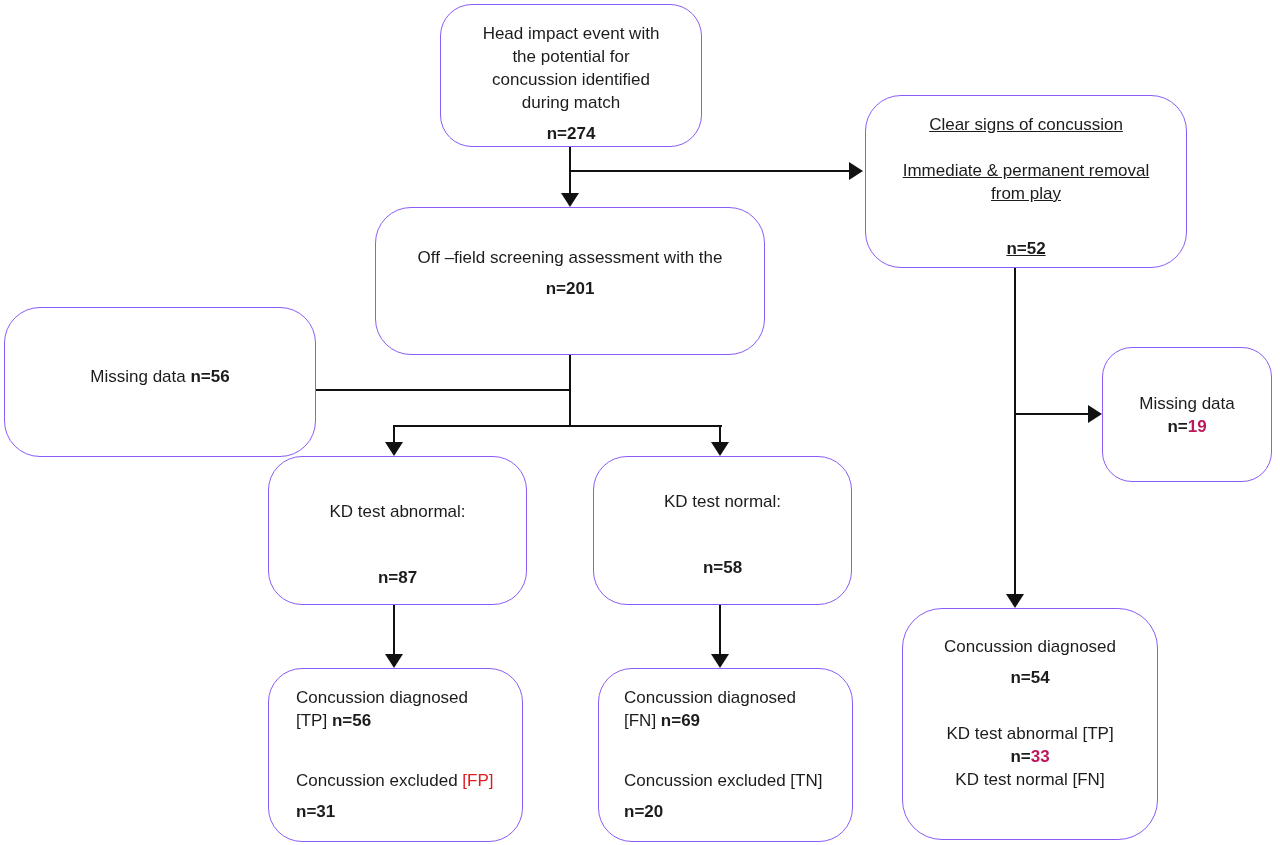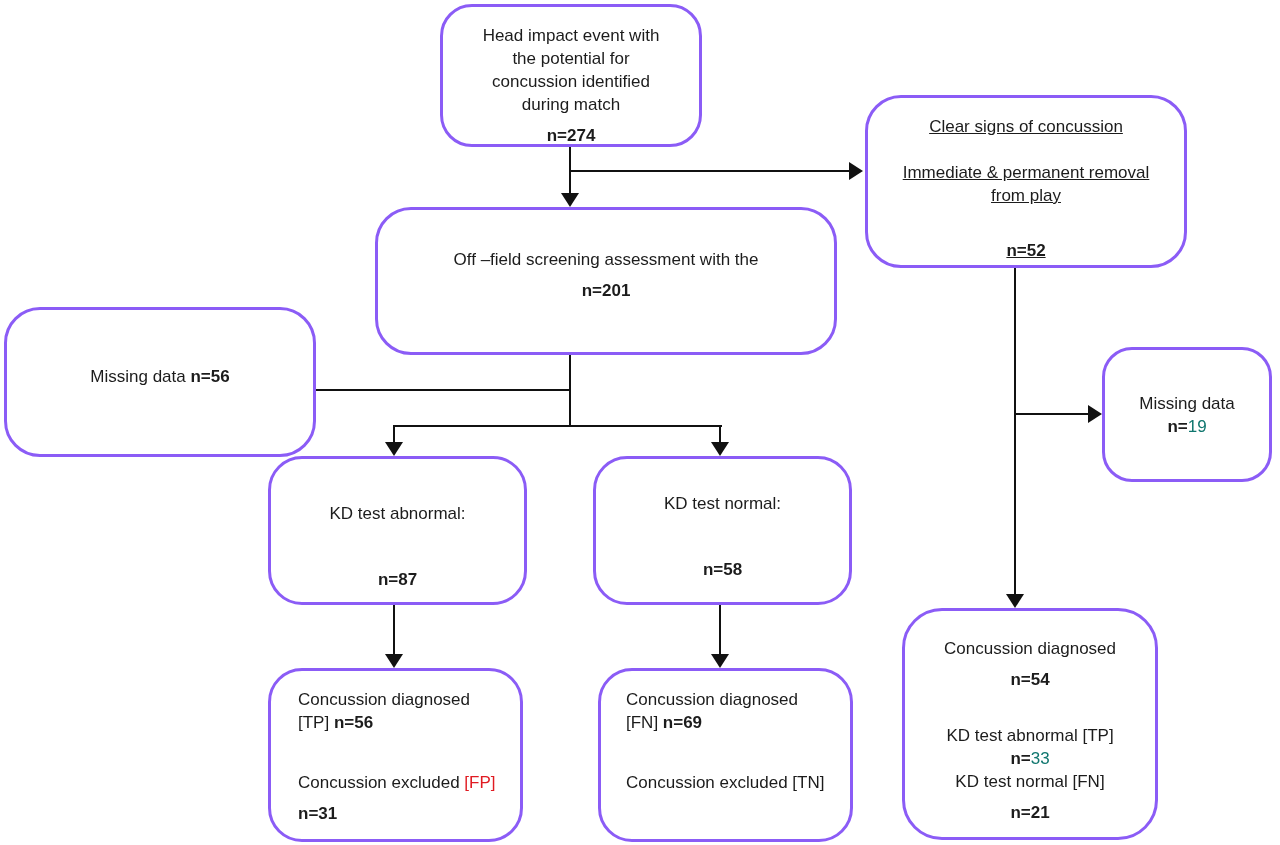--- a/index.html
+++ b/index.html
@@ -1,26 +1,26 @@
 <!DOCTYPE html>
 <html><head>
 <meta charset="utf-8">
 <style>
   html,body{margin:0;padding:0;background:#ffffff;}
   .canvas{
     position:relative;width:1280px;height:845px;background:#ffffff;overflow:hidden;
     font-family:"Liberation Sans","DejaVu Sans",sans-serif;color:#1c1c1c;
   }
   .box{
-    position:absolute;background:#ffffff;border:3px solid #8b5cf6;border-radius:34px;
+    position:absolute;background:#ffffff;border:1px solid #8b5cf6;border-radius:34px;
     font-size:17px;line-height:23px;box-sizing:border-box;
   }
   .center{text-align:center;}
   .b{font-weight:bold;margin-top:8px;}
-  .red{color:#0f766e;font-weight:normal;}
+  .red{color:#be185d;font-weight:bold;}
   .redplain{color:#e01b22;}
   .l{position:absolute;background:#111111;}
   .hl{height:2px;}
   .vl{width:2px;}
   .a{position:absolute;width:0;height:0;}
   .a-down{border-left:9px solid transparent;border-right:9px solid transparent;border-top:14px solid #111111;}
   .a-right{border-top:9px solid transparent;border-bottom:9px solid transparent;border-left:14px solid #111111;}
   .a-left{border-top:9px solid transparent;border-bottom:9px solid transparent;border-right:14px solid #111111;}
   .gap23{height:23px;}
   .gap24{height:24px;}
@@ -73,21 +73,21 @@
 
   <div class="box center" style="left:865px;top:95px;width:322px;height:173px;border-radius:36px;padding-top:17px;text-decoration:underline;">
     <div>Clear signs of concussion</div>
     <div class="gap23"></div>
     <div>Immediate &amp; permanent removal</div>
     <div>from play</div>
     <div class="gap24"></div>
     <div class="b">n=52</div>
   </div>
 
-  <div class="box center" style="left:375px;top:207px;width:462px;height:148px;border-radius:36px;padding-top:38px;">
+  <div class="box center" style="left:375px;top:207px;width:390px;height:148px;border-radius:36px;padding-top:38px;">
     <div>Off –field screening assessment with the</div>
     <div class="b">n=201</div>
   </div>
 
   <div class="box flexc" style="left:4px;top:307px;width:312px;height:150px;border-radius:36px;padding-bottom:12px;">
     <div>
       <span>Missing data</span>
       <span class="b">n=56</span>
     </div>
   </div>
@@ -126,27 +126,27 @@
   </div>
 
   <div class="box" style="left:598px;top:668px;width:255px;height:174px;padding:17px 14px 0 25px;">
     <div>Concussion diagnosed</div>
     <div>
       <span>[FN]</span>
       <span class="b">n=69</span>
     </div>
     <div class="gap37"></div>
     <div>Concussion excluded [TN]</div>
+    <div class="b">n=20</div>
   </div>
 
   <div class="box center" style="left:902px;top:608px;width:256px;height:232px;border-radius:40px;padding-top:26px;">
     <div>Concussion diagnosed</div>
     <div class="b">n=54</div>
     <div class="gap33"></div>
     <div>KD test abnormal [TP]</div>
     <div>
       <span class="b">n=</span><span class="red">33</span>
     </div>
     <div>KD test normal [FN]</div>
-    <div class="b">n=21</div>
   </div>
 
 </div>
 
 </body></html>

